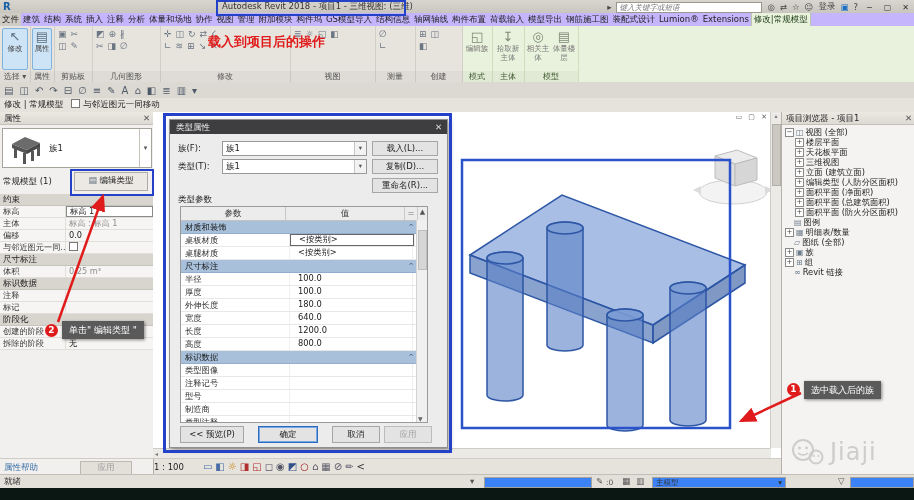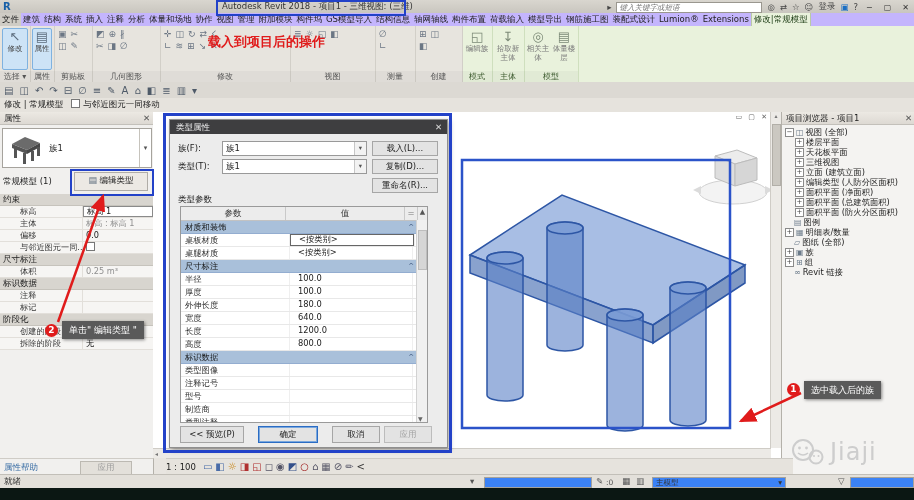--- a/index.html
+++ b/index.html
@@ -43,21 +43,21 @@
   #typesel{left:2px;top:16px;width:148px;height:38px;background:#fff;border:1px solid #a6a39d}
   #typesel .nm{position:absolute;left:46px;top:14px;font-size:8.5px}
   #typesel .dd{position:absolute;right:0;top:0;width:11px;height:100%;border-left:1px solid #c6c3bc;text-align:center;line-height:38px;font-size:7px;color:#555}
   #filterrow{left:0;top:58px;width:153px;height:22px}
   #filterrow .ft{position:absolute;left:3px;top:6px;font-size:8.5px}
   #edittype{position:absolute;left:74px;top:2px;width:72px;height:17px;background:#ece9e4;border:1px solid #b0ada7;font-size:8.5px;line-height:15px;text-align:center}
   #edittype .ic{color:#5b6b7c;font-size:9px}
   #prop-rows{left:0;top:82px;width:153px}
   .psec{height:11px;background:#d8d5cf;border-bottom:1px solid #c6c3bc;line-height:11px;padding-left:3px;font-size:8.5px;color:#222}
   .prow{height:11px;display:flex;border-bottom:1px solid #e2dfda;background:#f6f5f3}
-  .prow .pl{width:62px;padding-left:20px;line-height:11px;font-size:8.2px;color:#3a3a3a;border-right:1px solid #e2dfda;white-space:nowrap;overflow:hidden}
+  .prow .pl{width:62px;padding-left:3px;line-height:11px;font-size:8.2px;color:#3a3a3a;border-right:1px solid #e2dfda;white-space:nowrap;overflow:hidden}
   .prow .pv{flex:1;line-height:10px;padding-left:3px;font-size:8.2px;white-space:nowrap;overflow:hidden}
   .pv.input{background:#fff;border:1px solid #8a8a8a;margin:0;line-height:9px}
   .pv.muted{color:#8f8f8f}
   
   #canvas{left:153px;top:112px;width:628px;height:346px;background:#ffffff}
   #vscroll{position:absolute;right:0;top:0;width:10px;height:336px;background:#eceae6;border-left:1px solid #cfccc6;text-align:center;font-size:6px;color:#777}
   #hscroll{position:absolute;left:0;bottom:0;width:618px;height:10px;background:#eceae6;border-top:1px solid #cfccc6;font-size:6px;color:#777;line-height:10px;padding-left:2px;box-sizing:border-box}
   .vthumb{position:absolute;left:1px;top:12px;width:7px;height:60px;background:#cbc8c1;border:1px solid #b2afa8}
   #viewctl-win{position:absolute;right:12px;top:1px;font-size:7px;color:#666;letter-spacing:2px}
   
@@ -66,21 +66,21 @@
   .trow{height:10px;display:flex;align-items:center;font-size:8.3px;white-space:nowrap;overflow:hidden;color:#222}
   .exp{flex:none;width:7px;height:7px;border:1px solid #8a8a8a;background:#fff;font-size:7px;line-height:6px;text-align:center;margin-right:2px;color:#444}
   .spc{flex:none;width:9px}
   .ticon{flex:none;font-size:8px;margin-right:2px;color:#6a7a8a}
   #watermark{position:absolute;left:8px;top:325px;color:#cdcdcd;display:flex;align-items:center;gap:6px}
   #watermark .wt{font-size:24px;letter-spacing:1px}
   
   #botleft{left:0;top:458px;width:153px;height:16px;background:#f1f0ee;border-right:1px solid #b4b1aa;border-top:1px solid #cfccc6}
   #helplink{position:absolute;left:4px;top:3px;color:#3a6ea5;font-size:8.5px}
   #applybtn{position:absolute;left:80px;top:2px;width:50px;height:12px;background:#e3e0da;border:1px solid #bcb9b2;color:#9a9a9a;text-align:center;line-height:11px;font-size:8.5px}
-  #viewbar{left:166px;top:458px;width:627px;height:16px;background:#e6e3dd;border-top:1px solid #cfccc6;display:flex;align-items:center;gap:3px;}
+  #viewbar{left:154px;top:458px;width:627px;height:16px;background:#e6e3dd;border-top:1px solid #cfccc6;display:flex;align-items:center;gap:15px;}
   #scaletxt{font-size:8.5px;margin-right:4px}
   .vbi{font-size:10px;line-height:14px}
   #statusbar{left:0;top:474px;width:914px;height:14px;background:#e3e0da;border-top:1px solid #c2bfb8}
   #ready{position:absolute;left:4px;top:1px;font-size:8.5px;color:#333}
   .sbbox{position:absolute;top:2px;height:9px;background:#3b82f6;border:1px solid #a5a29b;font-size:7.5px;line-height:9px;padding:0 3px;color:#333}
   .sbi{position:absolute;top:1px;font-size:8.5px;color:#555}
   #darkstrip{left:0;top:488px;width:914px;height:12px;background:#0b1713}
   
   #dialog{left:169px;top:119px;width:277px;height:327px;background:#ececec;border:1px solid #8f8f8f;box-shadow:2px 2px 5px rgba(0,0,0,.35);z-index:20}
   #dlg-title{position:absolute;left:0;top:0;width:100%;height:14px;background:#3e3e40;color:#ededed;line-height:14px;padding-left:6px;box-sizing:border-box;font-size:8.5px}

